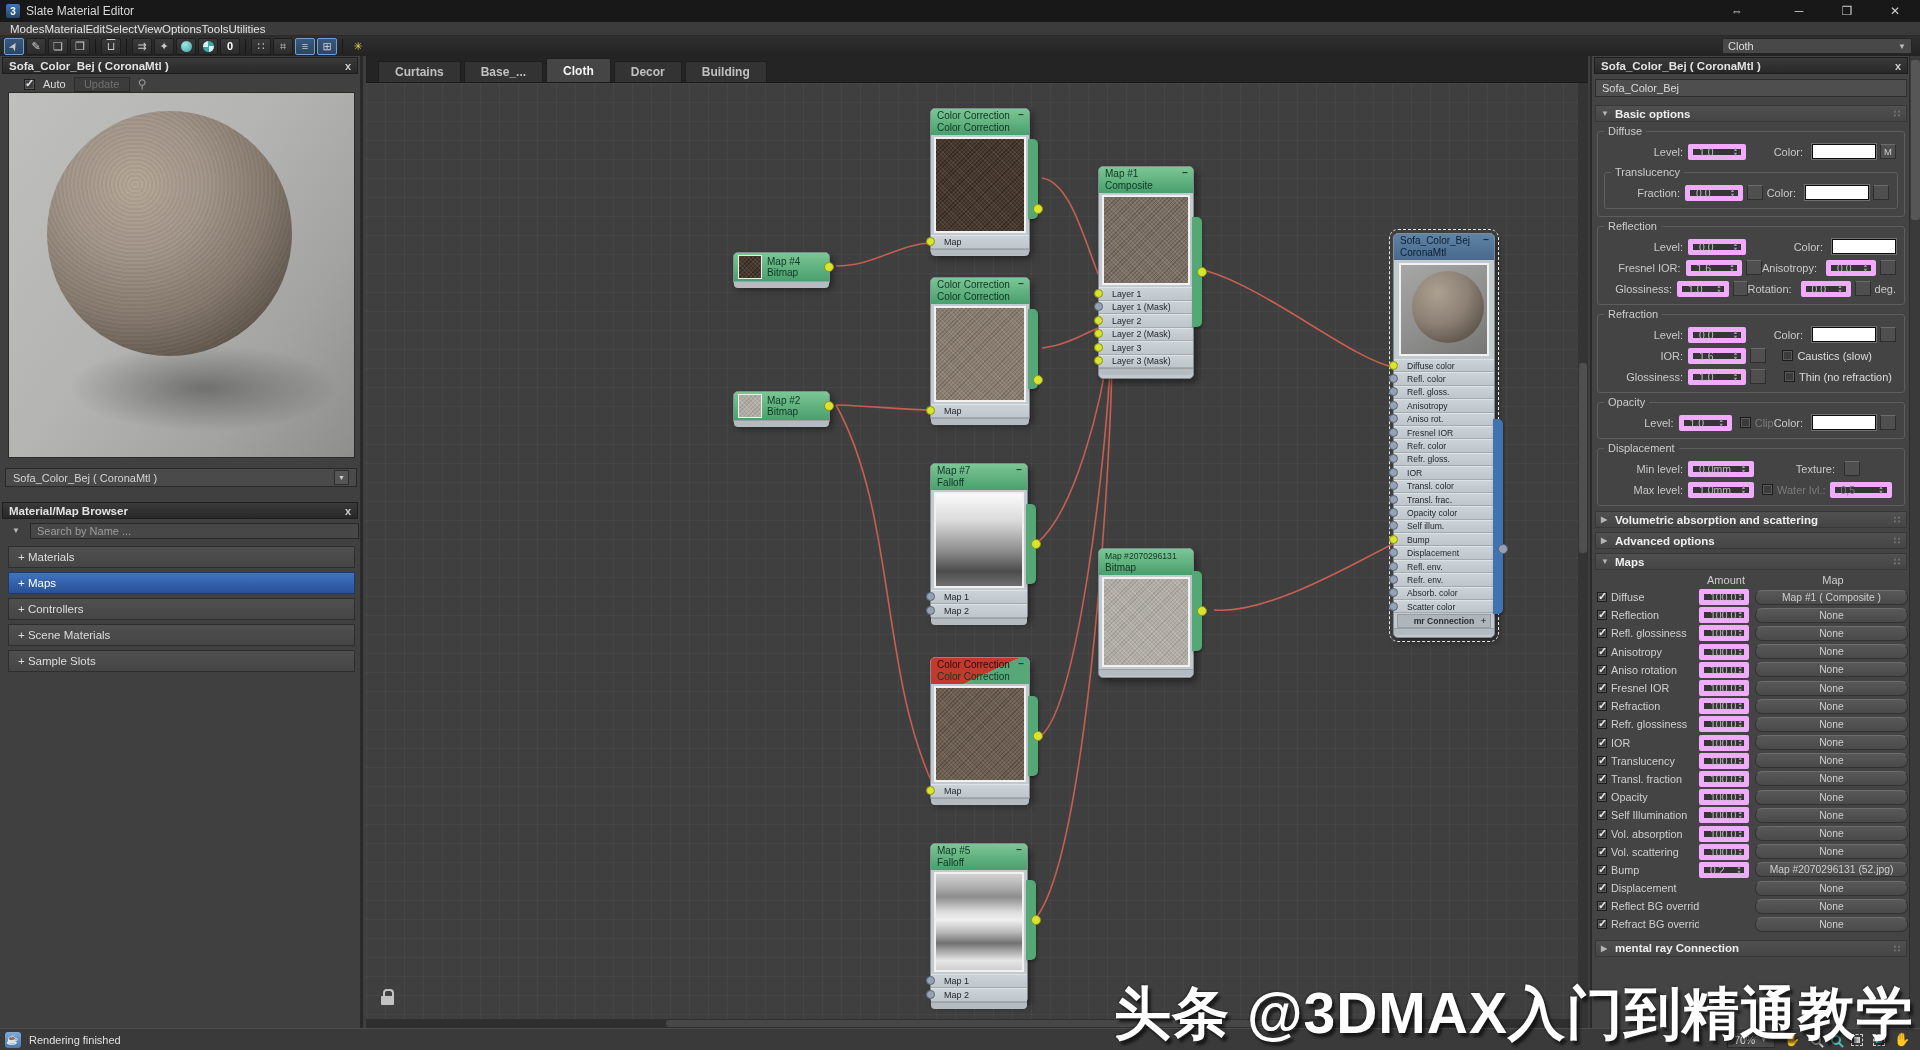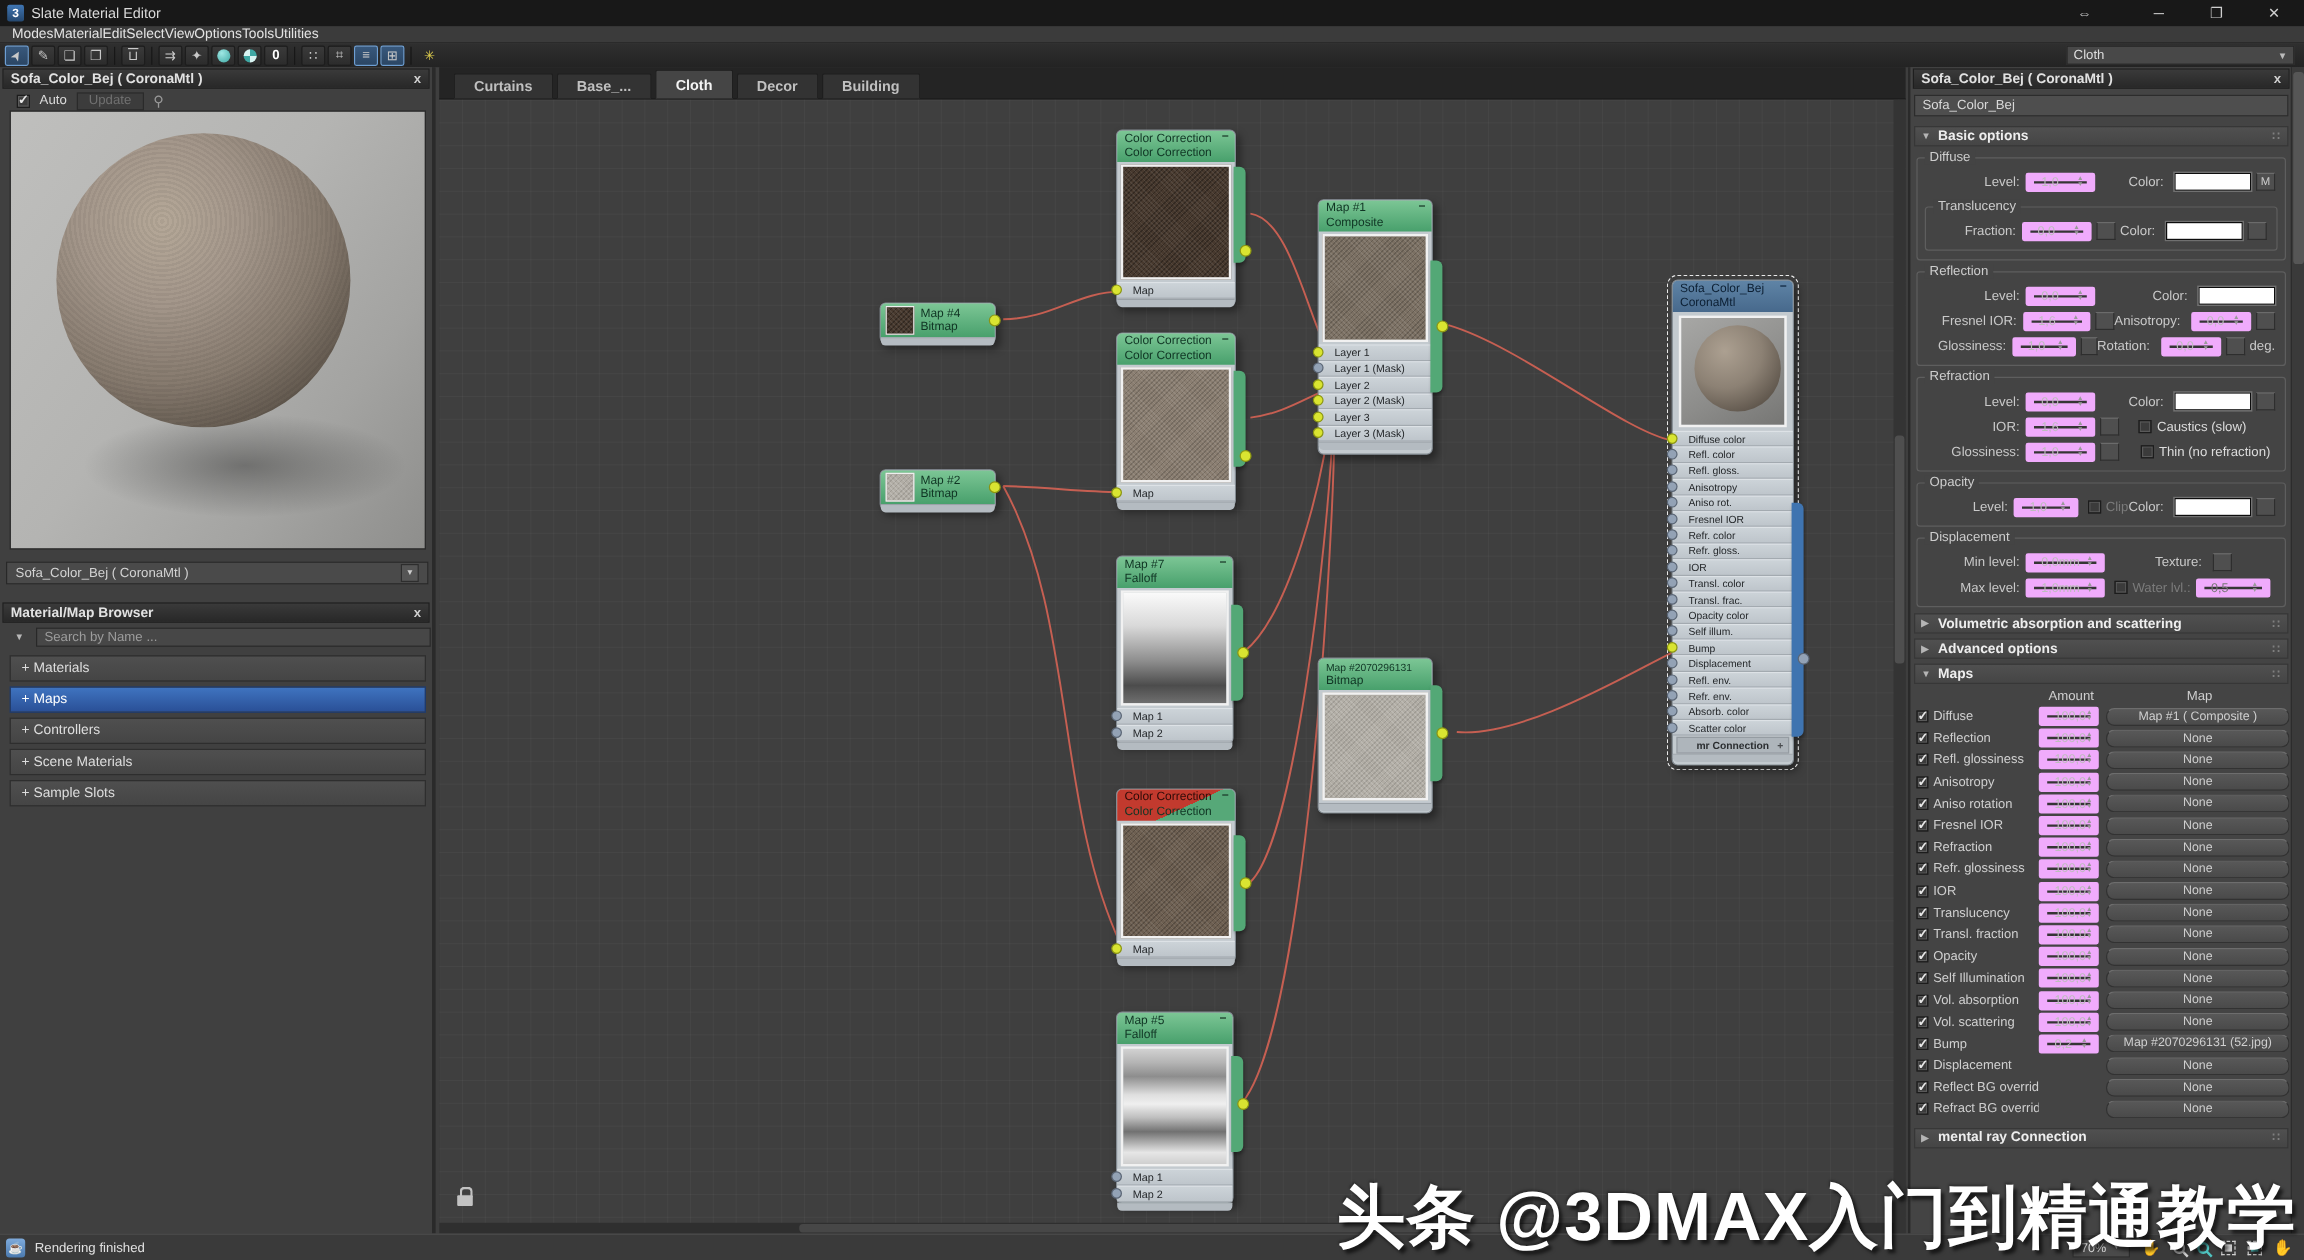--- a/index.html
+++ b/index.html
@@ -21,21 +21,21 @@
   .tealball{width:11px;height:11px;border-radius:50%;background:radial-gradient(circle at 35% 30%,#9fe8e4,#3fa8a4)}
   .tealball.checker{background:repeating-conic-gradient(#3fa8a4 0 25%,#d8f4f2 0 50%);border-radius:50%}
   .gold{color:#e0cf4e}
   .slotdrop{position:absolute;right:8px;top:2px;width:190px;height:16px;background:#484848;border:1px solid #262626;display:flex;align-items:center;padding:0 5px;color:#ddd;font-size:11px}
   .slotdrop .car{margin-left:auto;font-size:8px;color:#bbb}
 
   
   #leftpanel{position:absolute;left:0;top:56px;width:363px;height:972px;background:#404040;border-right:3px solid #2a2a2a}
   .phead{position:absolute;left:2px;right:2px;height:17px;background:linear-gradient(#3a3a3a,#282828);border:1px solid #1e1e1e;display:flex;align-items:center;padding:0 6px;font-weight:bold;font-size:11.5px;color:#e2e2e2}
   .phead .px{margin-left:auto;font-weight:bold;color:#cfcfcf;font-size:11px}
-  #autorow{position:absolute;left:14px;top:20px;height:16px;display:flex;align-items:center;gap:8px}
+  #autorow{position:absolute;left:24px;top:20px;height:16px;display:flex;align-items:center;gap:8px}
   .cb{width:11px;height:11px;background:#3b3b3b;border:1px solid #1c1c1c;box-shadow:inset 0 0 0 1px #5a5a5a;position:relative;display:inline-block;flex:none}
   .cb.on::after{content:"✓";position:absolute;left:0px;top:-3px;color:#e8e8e8;font-size:11px;font-weight:bold}
   .lbl{font-size:11px;color:#dcdcdc}
   .btn-dis{width:56px;height:15px;background:#3c3c3c;border:1px solid #2a2a2a;color:#707070;font-size:11px;display:flex;align-items:center;justify-content:center}
   .pinicon{color:#9a9a9a;font-size:12px}
   #previewbox{position:absolute;left:8px;top:36px;width:347px;height:366px;border:1px solid #2a2a2a;background:linear-gradient(125deg,#bfbfbd 0%,#b4b4b2 45%,#a3a3a1 75%,#8e8e8c 100%);overflow:hidden}
   .psh{position:absolute;left:55px;top:250px;width:280px;height:90px;background:radial-gradient(ellipse,rgba(0,0,0,.33),transparent 68%)}
   .sphere{position:absolute;left:38px;top:18px;width:245px;height:245px;border-radius:50%;
     background:radial-gradient(circle at 36% 30%,#b5a898 0%,#a3968a 30%,#867a6e 58%,#5c5349 82%,#453e37 100%)}
   .sphere::after{content:"";position:absolute;inset:0;border-radius:50%;
@@ -111,21 +111,21 @@
   .namefield{height:18px;background:#4e4e4e;border:1px solid #2c2c2c;display:flex;align-items:center;padding:0 6px;color:#d8d8d8;font-size:11px;margin:0 1px 8px}
   .roll{display:flex;align-items:center;height:17px;background:linear-gradient(#505050,#454545);border:1px solid #373737;margin:4px 1px;font-weight:bold;color:#eee;font-size:11.5px;padding:0 5px;gap:6px}
   .roll .arr{font-size:8px;color:#b5b5b5;width:8px}
   .roll .grip{margin-left:auto;color:#7f7f7f;font-size:10px;letter-spacing:1px}
   .grp{border:1px solid #5e5e5e;border-radius:3px;position:relative;margin:9px 3px 5px;padding:9px 4px 5px}
   .glabel{position:absolute;top:-7px;left:6px;background:#444;padding:0 4px;font-size:11px;color:#cdcdcd}
   .prow{display:flex;align-items:center;height:21px;font-size:11px;color:#c9c9c9}
   .plab{text-align:right;padding-right:5px;white-space:nowrap}
   .w86{width:86px}
   .rgt{display:flex;align-items:center;margin-left:auto;margin-right:4px;gap:4px}
-  .spin{display:inline-flex;align-items:center;width:58px;height:16px;background:#353535;border:7px solid #f0abfc;border-radius:2px;padding-left:6px;color:#bdbdbd;font-size:10.5px}
+  .spin{display:inline-flex;align-items:center;width:58px;height:16px;background:#353535;border:5px solid #f0abfc;border-radius:2px;padding-left:6px;color:#bdbdbd;font-size:10.5px}
   .spin.mm{width:66px}
   .spin .sarr{margin-left:auto;width:11px;display:flex;flex-direction:column;align-items:center;line-height:5px;font-size:5.5px;color:#9a9a9a}
   .spin .sarr::before{content:"▲"}
   .spin .sarr::after{content:"▼"}
   .spin.dis{color:#777}
   .swatch{width:64px;height:15px;background:#fff;border:1px solid #0d0d0d;box-shadow:0 0 0 1px #707070}
   .sqbtn{width:16px;height:15px;background:#4f4f4f;border:1px solid #2e2e2e;border-top-color:#6b6b6b;color:#ccc;font-size:9.5px;display:flex;align-items:center;justify-content:center}
   .dis{color:#7b7b7b}
   .mheader{display:flex;font-size:11px;color:#cfcfcf;height:14px;margin-top:2px}
   .mh-amount{width:64px;margin-left:100px;text-align:center}

